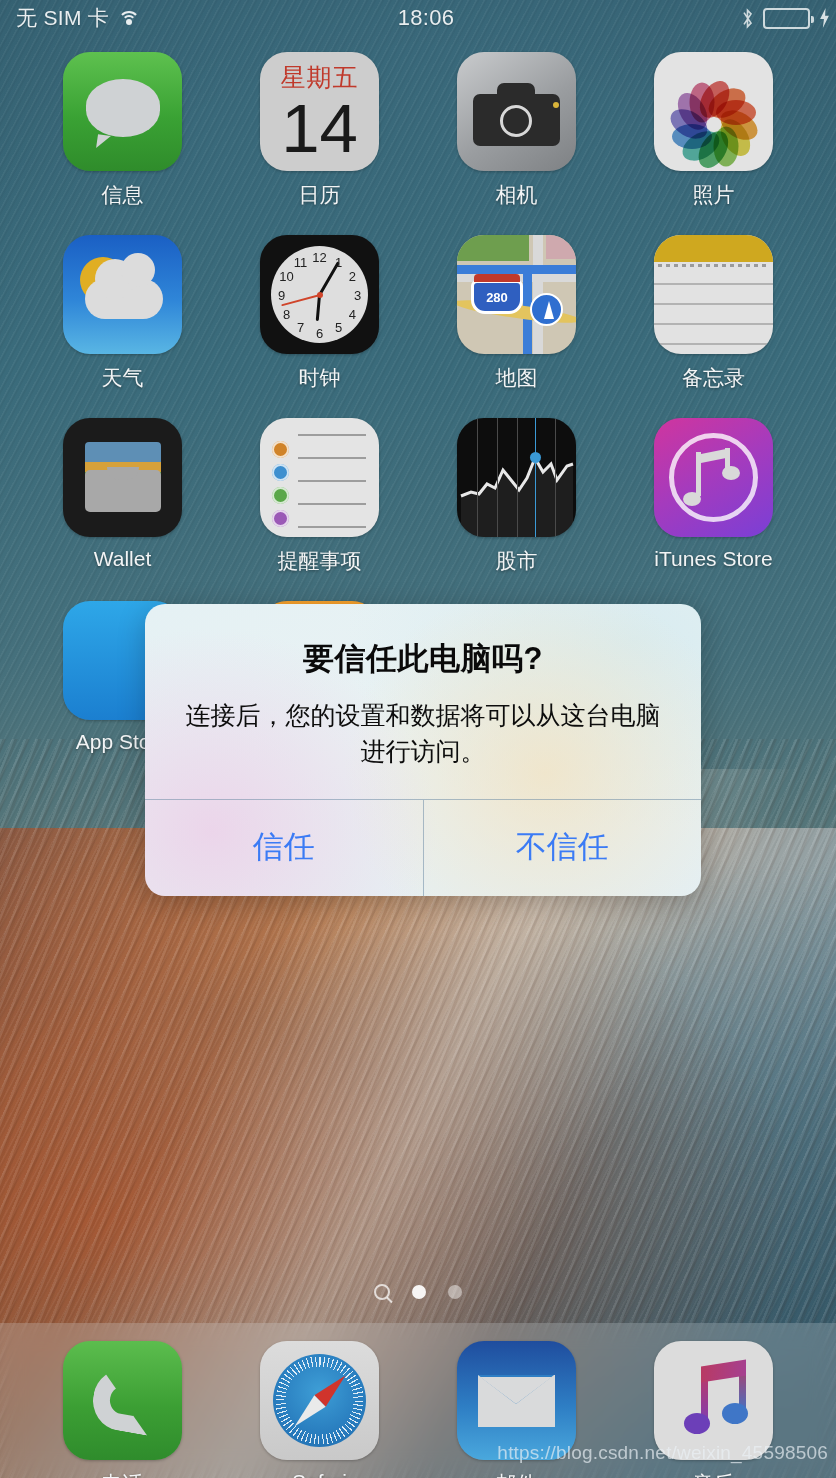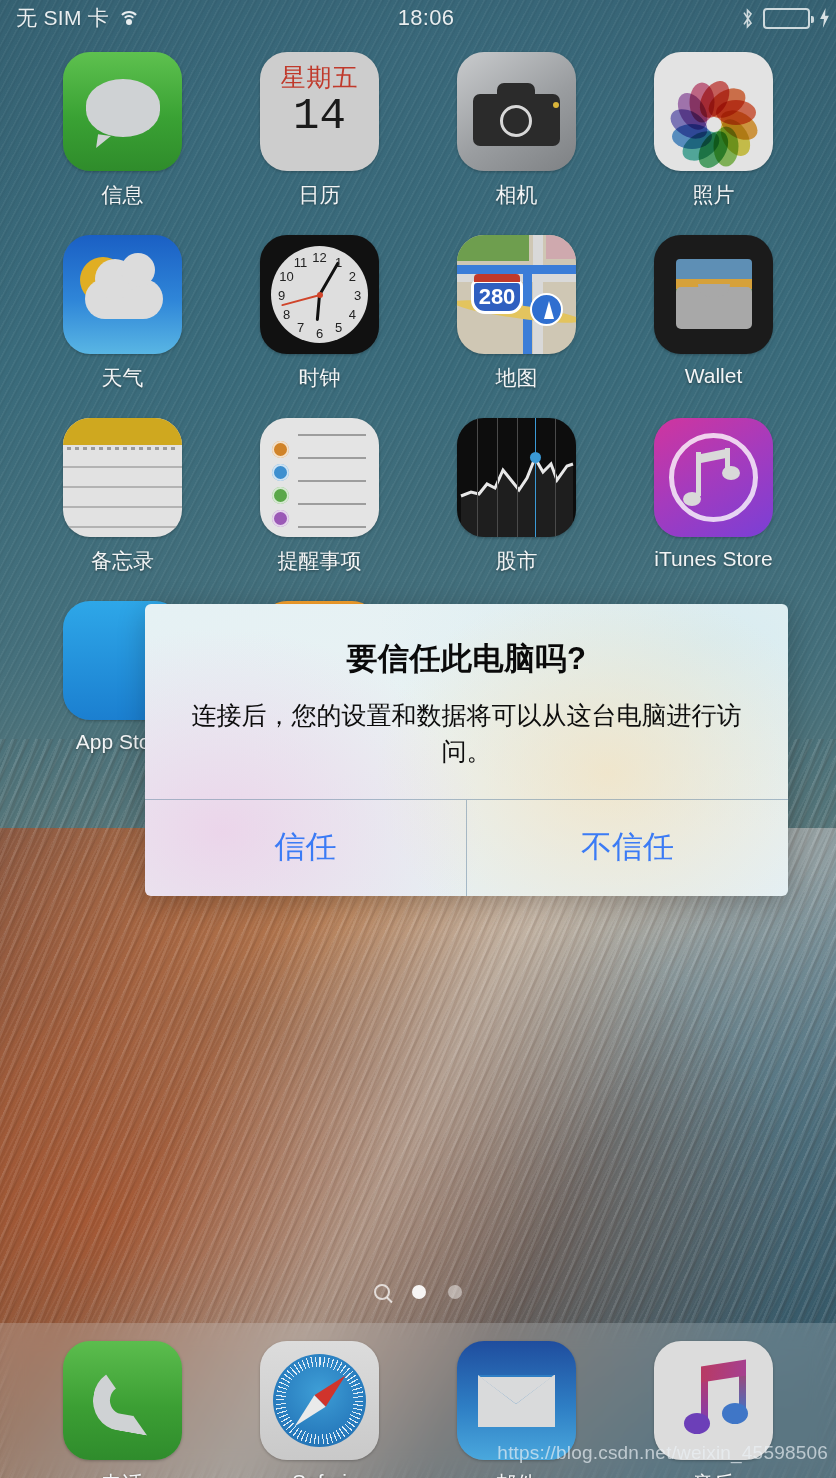--- a/index.html
+++ b/index.html
@@ -113,21 +113,21 @@
     border-radius:50%/46%; left:23px; top:27px;
   }
   .bubble::after {
     content:""; position:absolute; left:11px; bottom:-12px;
     border-left:13px solid #cfd2d4; border-bottom:14px solid transparent;
     border-top:0; transform:rotate(8deg);
   }
 
   .ic-calendar { background:#cdcdcd; display:flex; flex-direction:column; align-items:center; }
   .cal-dow { color:#c0392b; font-size:25px; margin-top:9px; letter-spacing:1px; }
-  .cal-day { color:#1a1a1a; font-size:44px; font-weight:200; line-height:.95; margin-top:2px; font-family:Liberation Mono, monospace; }
+  .cal-day { color:#1a1a1a; font-size:69px; font-weight:200; line-height:.95; margin-top:2px; font-family:Liberation Sans, sans-serif; }
 
   .ic-photos { background:#e3e3e3; }
   .petal { position:absolute; left:50%; top:50%; width:40px; height:25px; border-radius:50%;
            transform-origin:0% 50%; mix-blend-mode:multiply; opacity:.88; }
 
   .ic-camera { background:linear-gradient(145deg,#c9cbcd 0%,#9a9da0 55%,#7e8184 100%); }
   .cam-body { position:absolute; left:16px; top:42px; width:87px; height:52px; background:#2b2b2b; border-radius:7px; }
   .cam-top  { position:absolute; left:40px; top:31px; width:38px; height:14px; background:#2b2b2b; border-radius:7px 7px 0 0; }
   .cam-lens { position:absolute; left:43px; top:53px; width:32px; height:32px; border-radius:50%;
               border:3px solid #d8d8d8; background:#2b2b2b; }
@@ -150,21 +150,21 @@
 
   .ic-maps { background:#cfc7b4; }
   .mp-green { position:absolute; left:0; top:0; width:72px; height:26px; background:#6e9e4e; }
   .mp-pink  { position:absolute; right:0; top:0; width:30px; height:24px; background:#cfa9ae; }
   .mp-blue  { position:absolute; left:0; top:30px; width:119px; height:9px; background:#3b7dd8; }
   .mp-blue2 { position:absolute; left:66px; top:30px; width:9px; height:89px; background:#3b7dd8; }
   .mp-road  { position:absolute; left:0; top:39px; width:119px; height:8px; background:#d9d9d9; }
   .mp-road2 { position:absolute; left:76px; top:0; width:10px; height:119px; background:#d9d9d9; }
   .mp-yellow{ position:absolute; left:-4px; top:70px; width:128px; height:13px; background:#e3c45e; border-radius:50%/60%; transform:rotate(8deg); }
   .mp-shield{ position:absolute; left:14px; top:45px; width:52px; height:34px; background:#2f5fc0; border:3px solid #fff; border-radius:6px 6px 14px 14px;
-              color:#fff; font-size:22px; font-weight:700; display:flex; align-items:center; justify-content:center; }
+              color:#fff; font-size:13px; font-weight:700; display:flex; align-items:center; justify-content:center; }
   .mp-shield::before { content:""; position:absolute; top:-9px; left:0; right:0; height:8px; background:#c0392b; border-radius:4px 4px 0 0; }
   .mp-nav { position:absolute; right:13px; top:58px; width:33px; height:33px; border-radius:50%; background:#2f6fd0; border:2px solid #fff; }
   .mp-nav::after { content:""; position:absolute; left:12px; top:6px; border-left:5px solid transparent; border-right:5px solid transparent; border-bottom:18px solid #fff; }
 
   .ic-videos { background:linear-gradient(180deg,#5cc0a0 0%,#4fa9bd 55%,#4a8fd0 100%); }
   .clap { position:absolute; left:0; top:0; width:119px; height:34px; background:#1a1a1a; overflow:hidden; }
   .clap i { position:absolute; top:-6px; width:20px; height:46px; background:#e6e6e6; transform:skewX(-24deg); }
 
   .ic-wallet { background:#1b1b1b; }
   .wl-card { position:absolute; border-radius:4px 4px 0 0; }
@@ -281,21 +281,21 @@
   .mu-note-stem1 { position:absolute; left:47px; top:28px; width:7px; height:56px; background:linear-gradient(180deg,#c1385f 0%,#7d3fb5 100%); }
   .mu-note-stem2 { position:absolute; left:85px; top:22px; width:7px; height:52px; background:linear-gradient(180deg,#b63a67 0%,#3f76c7 100%); }
   .mu-beam { position:absolute; left:47px; top:22px; width:45px; height:16px;
              background:linear-gradient(100deg,#b93a63 0%,#a54091 100%); transform:skewY(-9deg); }
   .mu-head1 { position:absolute; left:30px; top:72px; width:26px; height:21px; border-radius:50%; background:#6c3fb8; }
   .mu-head2 { position:absolute; left:68px; top:62px; width:26px; height:21px; border-radius:50%; background:#3f76c7; }
 
   
   #alert-wrap { position:absolute; inset:0; }
   #alert {
-    position:absolute; left:145px; top:604px; width:643px; border-radius:6px;
+    position:absolute; left:145px; top:604px; width:556px; border-radius:20px;
     background:
       radial-gradient(70% 120% at 12% 78%, rgba(236,206,232,.80) 0%, rgba(236,206,232,0) 58%),
       radial-gradient(60% 110% at 72% 58%, rgba(244,226,190,.72) 0%, rgba(244,226,190,0) 60%),
       radial-gradient(80% 100% at 88% 12%, rgba(214,235,240,.85) 0%, rgba(214,235,240,0) 65%),
       linear-gradient(160deg, #e5f1f4 0%, #e9f2f3 45%, #e4eff3 100%);
     box-shadow:0 6px 28px rgba(0,0,0,.22);
     overflow:hidden;
   }
   .alert-body { padding:34px 26px 30px; text-align:center; }
   .alert-title { font-size:31px; font-weight:700; color:#0a0a0a; letter-spacing:.5px; }
@@ -437,40 +437,40 @@
         <div class="mp-blue2"></div>
       <div class="mp-yellow"></div>
       <div class="mp-shield">280</div>
       <div class="mp-nav"></div>
     </div>
     <div class="applabel">地图</div>
   </div>
 
 
   <div class="app">
-    <div class="icon ic-wallet" id="wallet-icon">
-        <div class="wl-card" style="left: 22px; top: 54px; width: 76px; height: 20px; background: rgb(176, 85, 72);"></div>
-        <div class="wl-card" style="left: 22px; top: 44px; width: 76px; height: 20px; background: rgb(95, 160, 78);"></div>
-        <div class="wl-card" style="left: 22px; top: 34px; width: 76px; height: 20px; background: rgb(214, 161, 58);"></div>
-        <div class="wl-card" style="left: 22px; top: 24px; width: 76px; height: 20px; background: rgb(94, 143, 181);"></div>
-      <div class="wl-pocket"></div>
-    </div>
-    <div class="applabel">Wallet</div>
-  </div>
-
-  <div class="app">
     <div class="icon ic-notes" id="notes-icon">
       <div class="nt-top"></div>
         <div class="nt-perf"></div>
     <div class="nt-line" style="top: 48px;"></div>
         <div class="nt-line" style="top: 68px;"></div>
         <div class="nt-line" style="top: 88px;"></div>
         <div class="nt-line" style="top: 108px;"></div>
       </div>
     <div class="applabel">备忘录</div>
+  </div>
+
+  <div class="app">
+    <div class="icon ic-wallet" id="wallet-icon">
+        <div class="wl-card" style="left: 22px; top: 54px; width: 76px; height: 20px; background: rgb(176, 85, 72);"></div>
+        <div class="wl-card" style="left: 22px; top: 44px; width: 76px; height: 20px; background: rgb(95, 160, 78);"></div>
+        <div class="wl-card" style="left: 22px; top: 34px; width: 76px; height: 20px; background: rgb(214, 161, 58);"></div>
+        <div class="wl-card" style="left: 22px; top: 24px; width: 76px; height: 20px; background: rgb(94, 143, 181);"></div>
+      <div class="wl-pocket"></div>
+    </div>
+    <div class="applabel">Wallet</div>
   </div>
 
   <div class="app">
     <div class="icon ic-reminders" id="reminders-icon">
         <div class="rm-dot" style="background: rgb(208, 131, 41); top: 23px; box-shadow: rgba(255, 255, 255, 0.75) 0px 0px 0px 2px inset;"></div>
         <div class="rm-dot" style="background: rgb(61, 143, 207); top: 46px; box-shadow: rgba(255, 255, 255, 0.75) 0px 0px 0px 2px inset;"></div>
         <div class="rm-dot" style="background: rgb(90, 168, 73); top: 69px; box-shadow: rgba(255, 255, 255, 0.75) 0px 0px 0px 2px inset;"></div>
         <div class="rm-dot" style="background: rgb(155, 89, 182); top: 92px; box-shadow: rgba(255, 255, 255, 0.75) 0px 0px 0px 2px inset;"></div>
         <div class="rm-line" style="top: 16px;"></div>
         <div class="rm-line" style="top: 39px;"></div>

